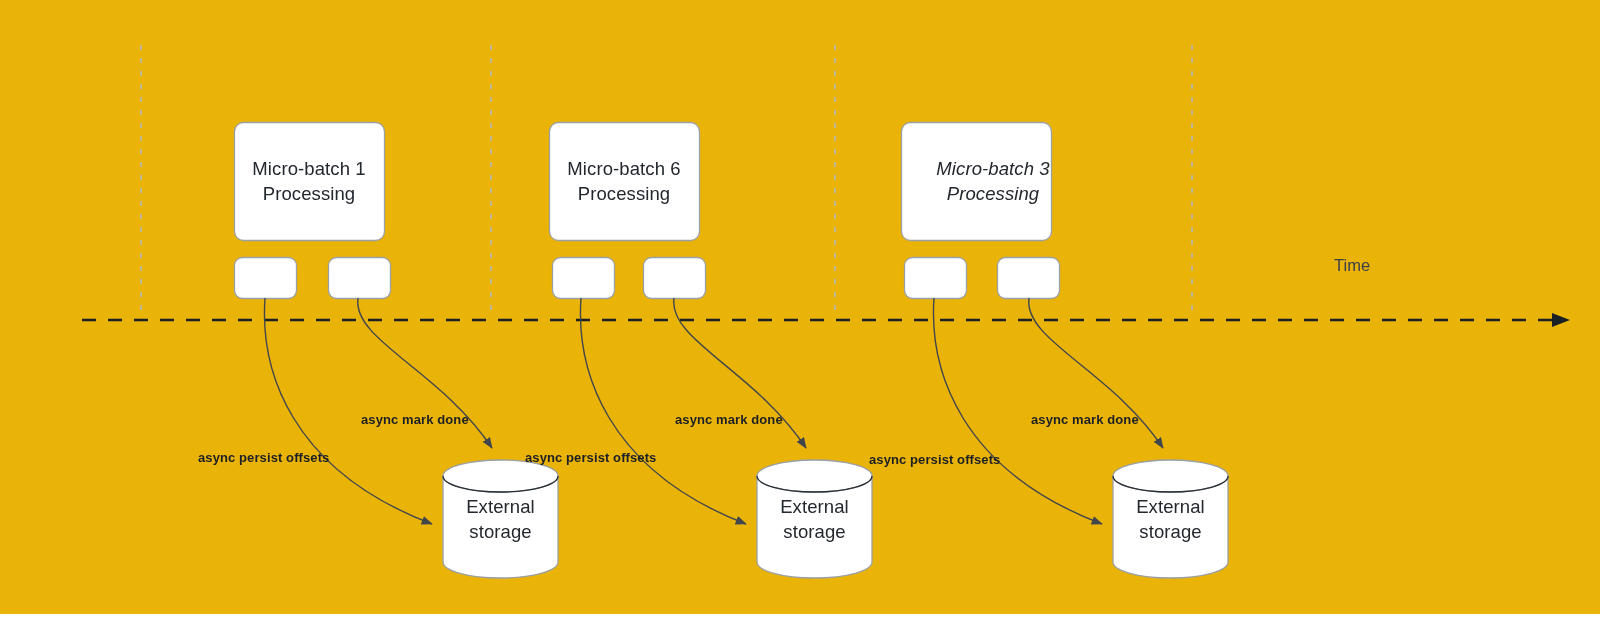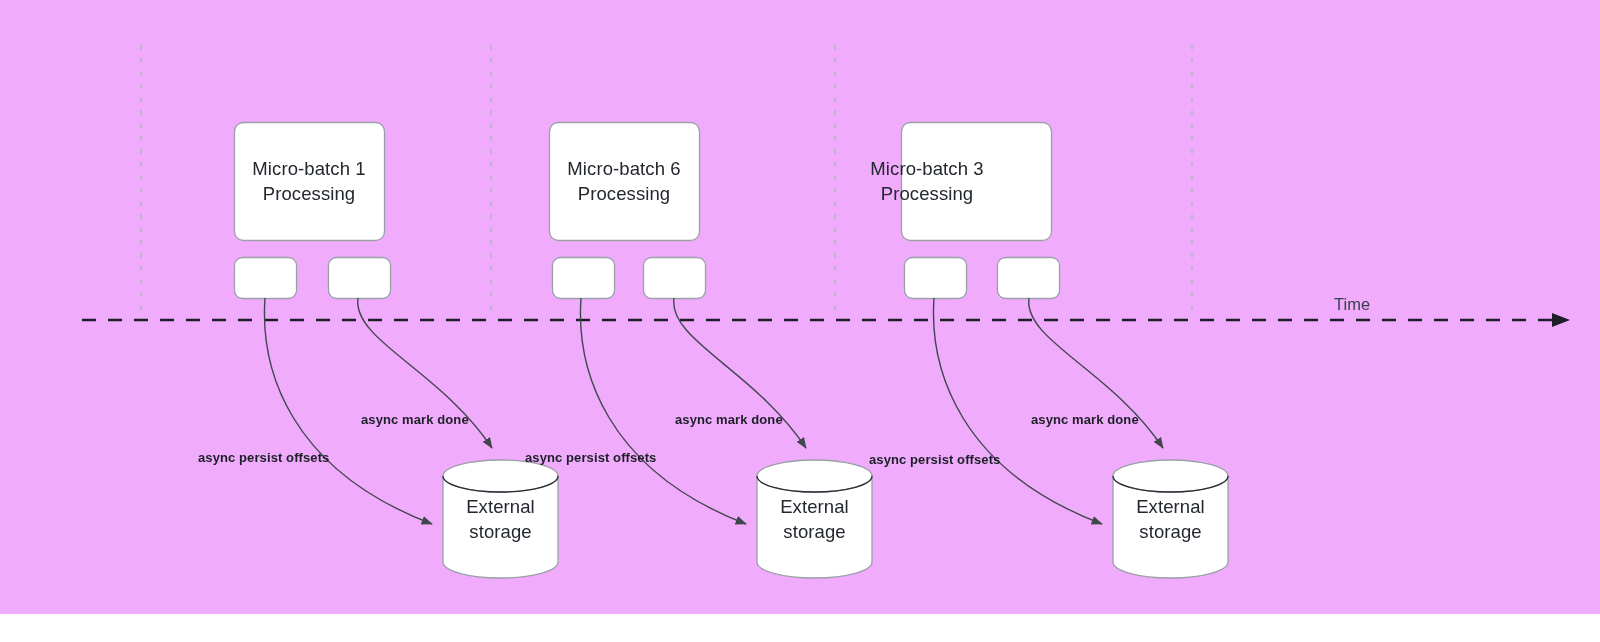--- a/index.html
+++ b/index.html
@@ -9,21 +9,21 @@
     background: #ffffff;
   }
   body {
     font-family: "Liberation Sans", sans-serif;
     color: #23272e;
   }
   #canvas {
     position: relative;
     width: 1600px;
     height: 614px;
-    background: #f0abfc;
+    background: #eab308;
     overflow: hidden;
   }
   #diagram-svg {
     position: absolute;
     left: 0;
     top: 0;
     width: 1600px;
     height: 642px;
   }
   
@@ -50,21 +50,20 @@
     color: #1c2026;
     white-space: nowrap;
     letter-spacing: 0.1px;
     margin-top: 40px;
   }
   .axis-label {
     position: absolute;
     font-size: 16.5px;
     color: #3b4049;
     white-space: nowrap;
-    margin-top: 39px;
   }
 </style>
 </head>
 <body>
 
 <div id="canvas">
 
   <svg id="diagram-svg" viewBox="0 0 1600 642">
     <defs>
       <marker id="arrowhead" markerWidth="9" markerHeight="9" refX="7.4" refY="3.2" orient="auto" markerUnits="strokeWidth">
@@ -127,21 +126,21 @@
       <div class="node-label cyl-label" style="left: 443px; top: 494px; width: 115px;">External
 storage</div>
       <div class="edge-label" style="left: 198px; top: 410px;">async persist offsets</div>
       <div class="edge-label" style="left: 361px; top: 372px;">async mark done</div>
       <div class="node-label batch-label" style="left: 549px; top: 156px; width: 150px;">Micro-batch 6
 Processing</div>
       <div class="node-label cyl-label" style="left: 757px; top: 494px; width: 115px;">External
 storage</div>
       <div class="edge-label" style="left: 525px; top: 410px;">async persist offsets</div>
       <div class="edge-label" style="left: 675px; top: 372px;">async mark done</div>
-      <div class="node-label batch-label" style="left: 852px; top: 156px; width: 150px;">Micro-batch 3
+      <div class="node-label batch-label" style="left: 918px; top: 156px; width: 150px; font-style: italic;">Micro-batch 3
 Processing</div>
       <div class="node-label cyl-label" style="left: 1113px; top: 494px; width: 115px;">External
 storage</div>
       <div class="edge-label" style="left: 869px; top: 412px;">async persist offsets</div>
       <div class="edge-label" style="left: 1031px; top: 372px;">async mark done</div>
     </div>
 
   <div class="axis-label" id="time-axis-label" style="left: 1334px; top: 256px;">Time</div>
 
 </div>

